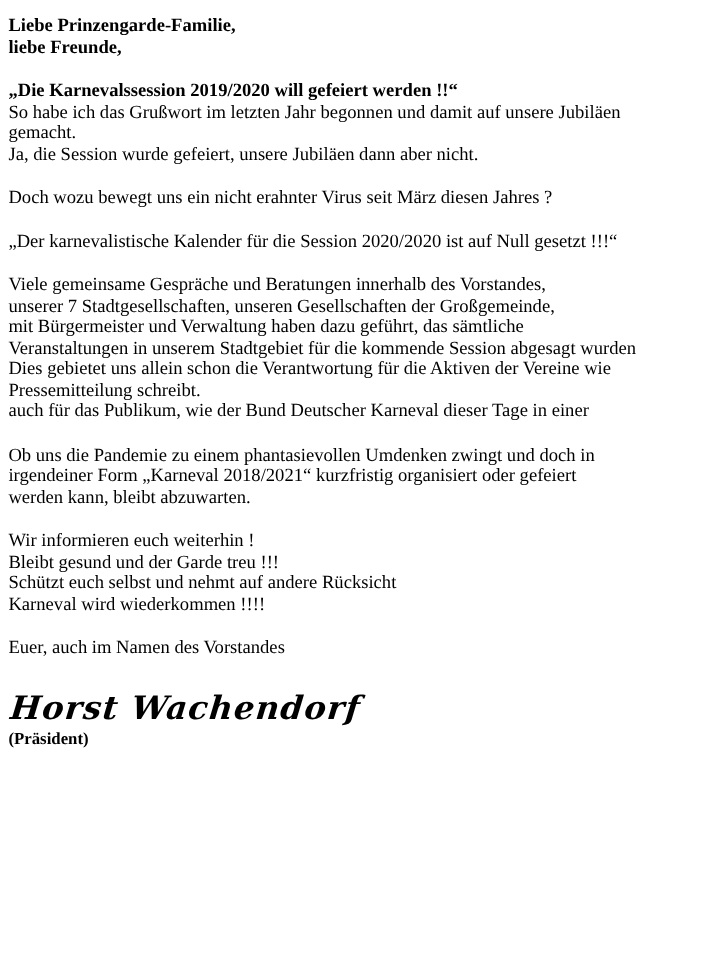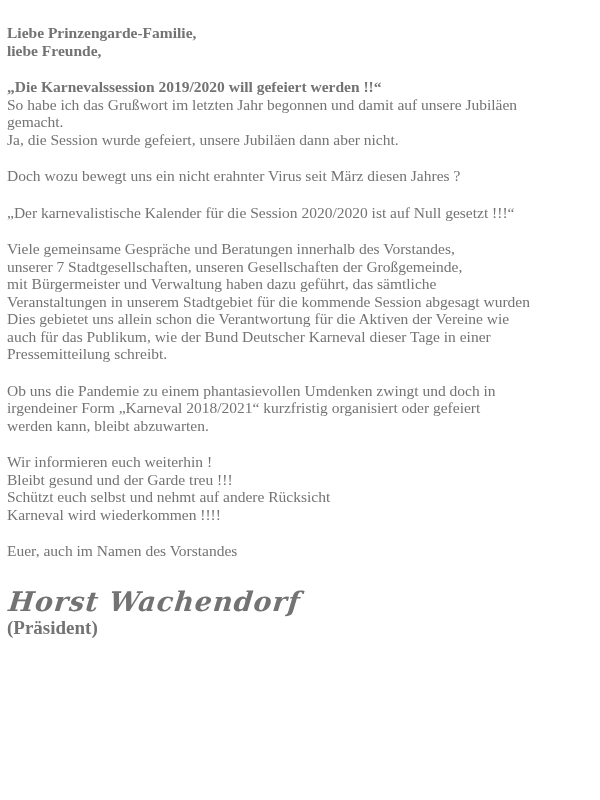--- a/index.html
+++ b/index.html
@@ -5,23 +5,23 @@
   html, body {
     margin: 0;
     padding: 0;
     background: #ffffff;
   }
   .page {
     position: relative;
     width: 600px;
     height: 800px;
     box-sizing: border-box;
-    padding: 24px 5px 0 7px;
+    padding: 13px 5px 0 7px;
     background: #ffffff;
-    color: #737373;
+    color: #000000;
     font-family: "Liberation Serif", "DejaVu Serif", serif;
     font-size: 15.5px;
     line-height: 17.5px;
     overflow: hidden;
   }
   .para {
     margin: 0 0 19px 0;
   }
   .para:last-of-type {
     margin-bottom: 0;
@@ -41,21 +41,21 @@
     font-weight: 600;
     font-size: 27px;
     line-height: 32px;
     letter-spacing: 1px;
     transform: skewX(-6deg);
     transform-origin: left bottom;
     white-space: nowrap;
   }
   .signature-title {
     font-weight: bold;
-    font-size: 19px;
+    font-size: 14px;
     line-height: 19px;
     white-space: nowrap;
   }
 </style>
 </head>
 <body>
 
 <div class="page">
 
   <div class="para">
@@ -78,22 +78,22 @@
   <div class="para">
     <div class="line">„Der karnevalistische Kalender für die Session 2020/2020 ist auf Null gesetzt !!!“</div>
   </div>
 
   <div class="para">
     <div class="line">Viele gemeinsame Gespräche und Beratungen innerhalb des Vorstandes,</div>
     <div class="line">unserer 7 Stadtgesellschaften, unseren Gesellschaften der Großgemeinde,</div>
     <div class="line">mit Bürgermeister und Verwaltung haben dazu geführt, das sämtliche</div>
     <div class="line">Veranstaltungen in unserem Stadtgebiet für die kommende Session abgesagt wurden</div>
     <div class="line">Dies gebietet uns allein schon die Verantwortung für die Aktiven der Vereine wie</div>
+    <div class="line">Pressemitteilung schreibt.</div>
     <div class="line">auch für das Publikum, wie der Bund Deutscher Karneval dieser Tage in einer</div>
-    <div class="line">Pressemitteilung schreibt.</div>
   </div>
 
   <div class="para">
     <div class="line">Ob uns die Pandemie zu einem phantasievollen Umdenken zwingt und doch in</div>
     <div class="line">irgendeiner Form „Karneval 2018/2021“ kurzfristig organisiert oder gefeiert</div>
     <div class="line">werden kann, bleibt abzuwarten.</div>
   </div>
 
   <div class="para">
     <div class="line">Wir informieren euch weiterhin !</div>

